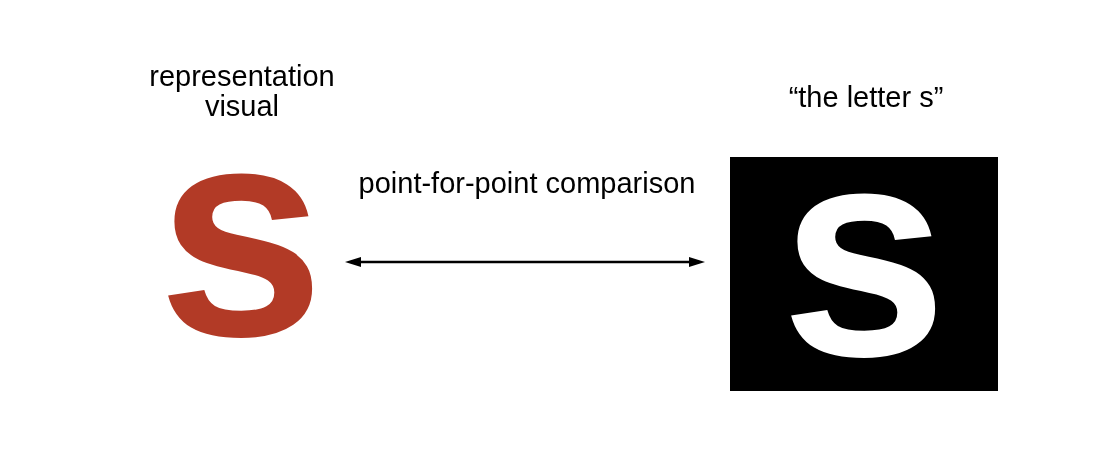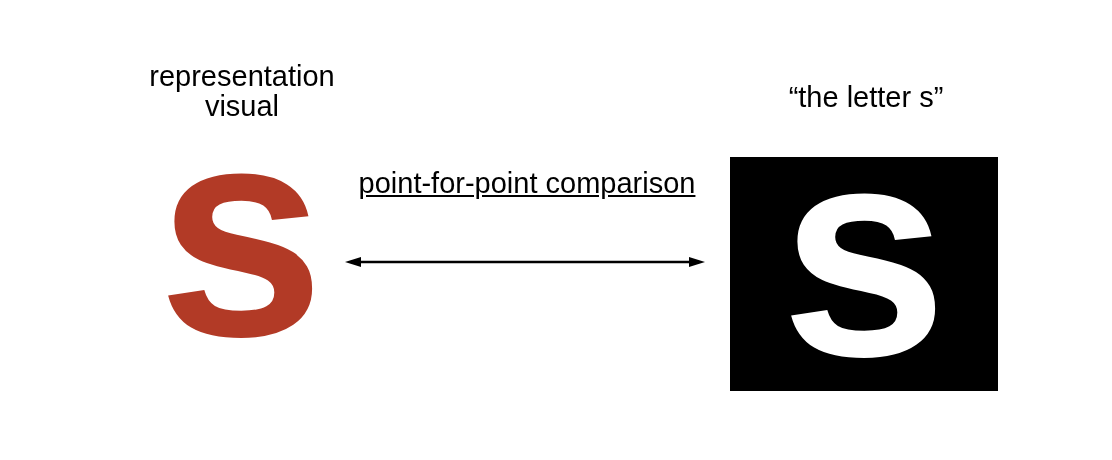--- a/index.html
+++ b/index.html
@@ -14,21 +14,21 @@
     color: #000000;
   }
   .label {
     position: absolute;
     text-align: center;
     font-size: 29px;
     color: #000000;
     white-space: nowrap;
   }
   .side-label { line-height: 30px; }
-  .caption    { line-height: 32px; text-decoration: underline; }
+  .caption    { line-height: 32px; }
   .overlay {
     position: absolute;
     left: 0;
     top: 0;
   }
   .big-letter {
     font-family: "Liberation Sans", "DejaVu Sans", sans-serif;
     font-weight: bold;
     font-size: 300px;
   }

